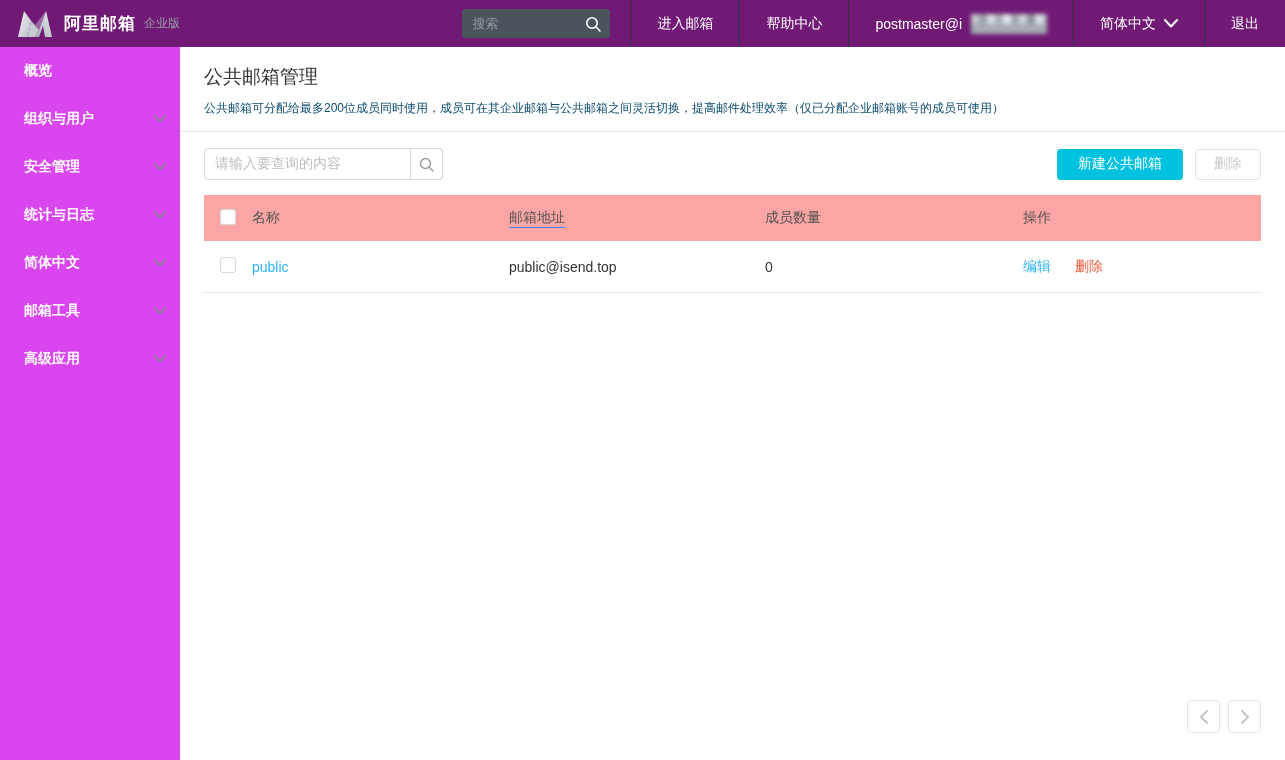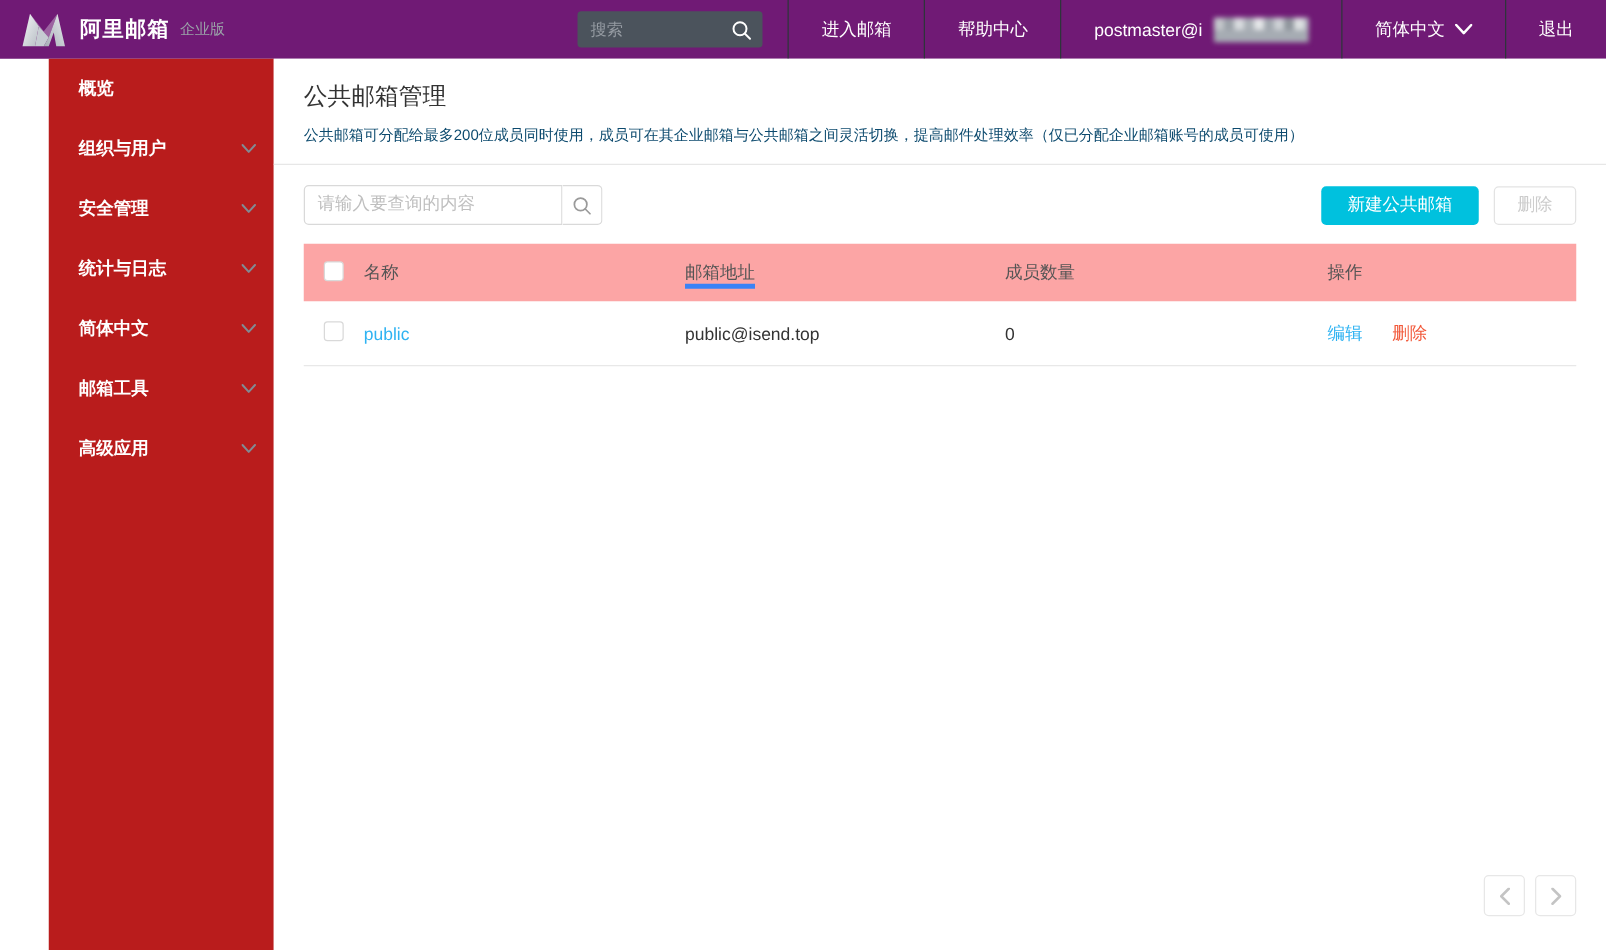--- a/index.html
+++ b/index.html
@@ -77,23 +77,22 @@
     background-repeat: no-repeat;
     box-shadow: inset 0 -10px 0 0 rgba(154,161,168,.55);
     filter: blur(2px);
   }
 
   
   .shell { display: flex; height: 713px; }
   .sidebar {
     width: 180px;
     flex: 0 0 180px;
-    background: #b91c1c;
+    background: #d946ef;
     padding-top: 0;
-    margin-left: 39px;
   }
   .side-item {
     height: 48px;
     display: flex;
     align-items: center;
     padding: 0 14px 0 24px;
     color: #fff;
     font-size: 14px;
     font-weight: bold;
     cursor: pointer;
@@ -175,21 +174,21 @@
   .tbody-row { height: 52px; border-bottom: 1px solid #e8e8e8; font-size: 14px; color: #333; }
   .cell-check { padding-left: 16px; }
   .checkbox {
     width: 16px; height: 16px;
     border: 1px solid #d9d9d9;
     border-radius: 3px;
     background: #fff;
     display: inline-block;
     cursor: pointer;
   }
-  .th-underline { border-bottom: 4px solid #3b82f6; padding-bottom: 2px; }
+  .th-underline { border-bottom: 1px solid #3b82f6; padding-bottom: 2px; }
   .link-name { color: #2fb3f2; cursor: pointer; text-decoration: none; }
   .op-link { color: #2fb3f2; cursor: pointer; margin-right: 20px; }
   .op-link.danger { color: #f2593a; margin-right: 0; }
 
   
   .pagination {
     position: absolute;
     right: 24px;
     bottom: 27px;
     display: flex;

